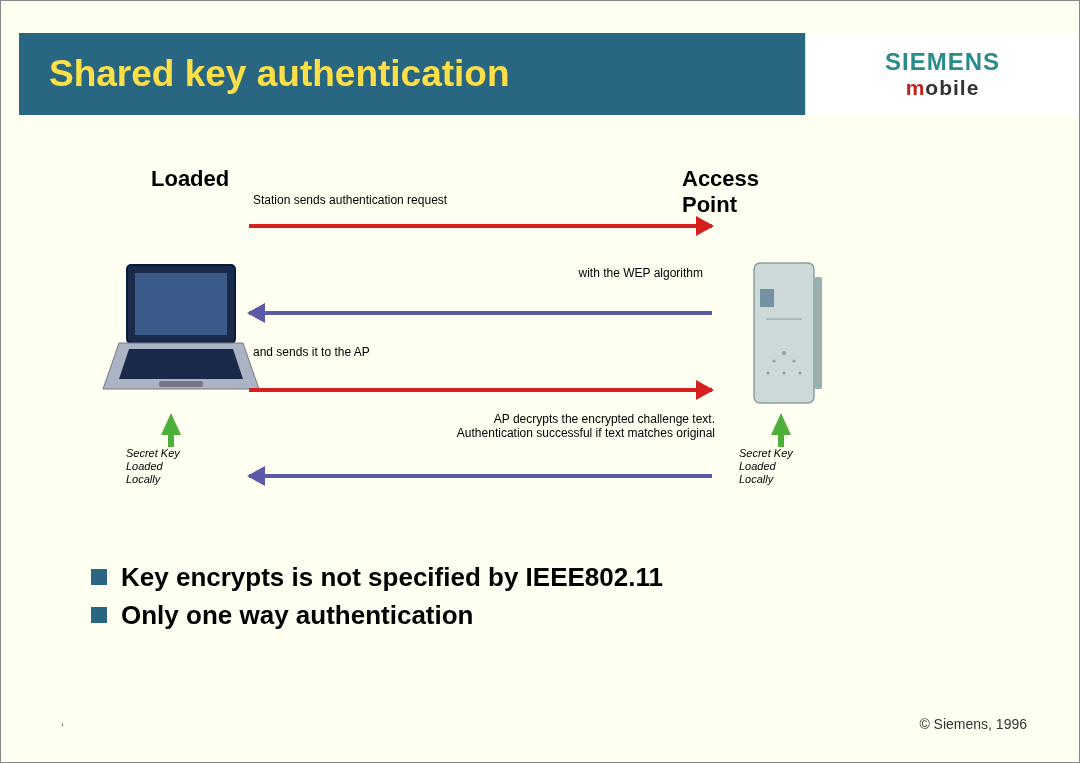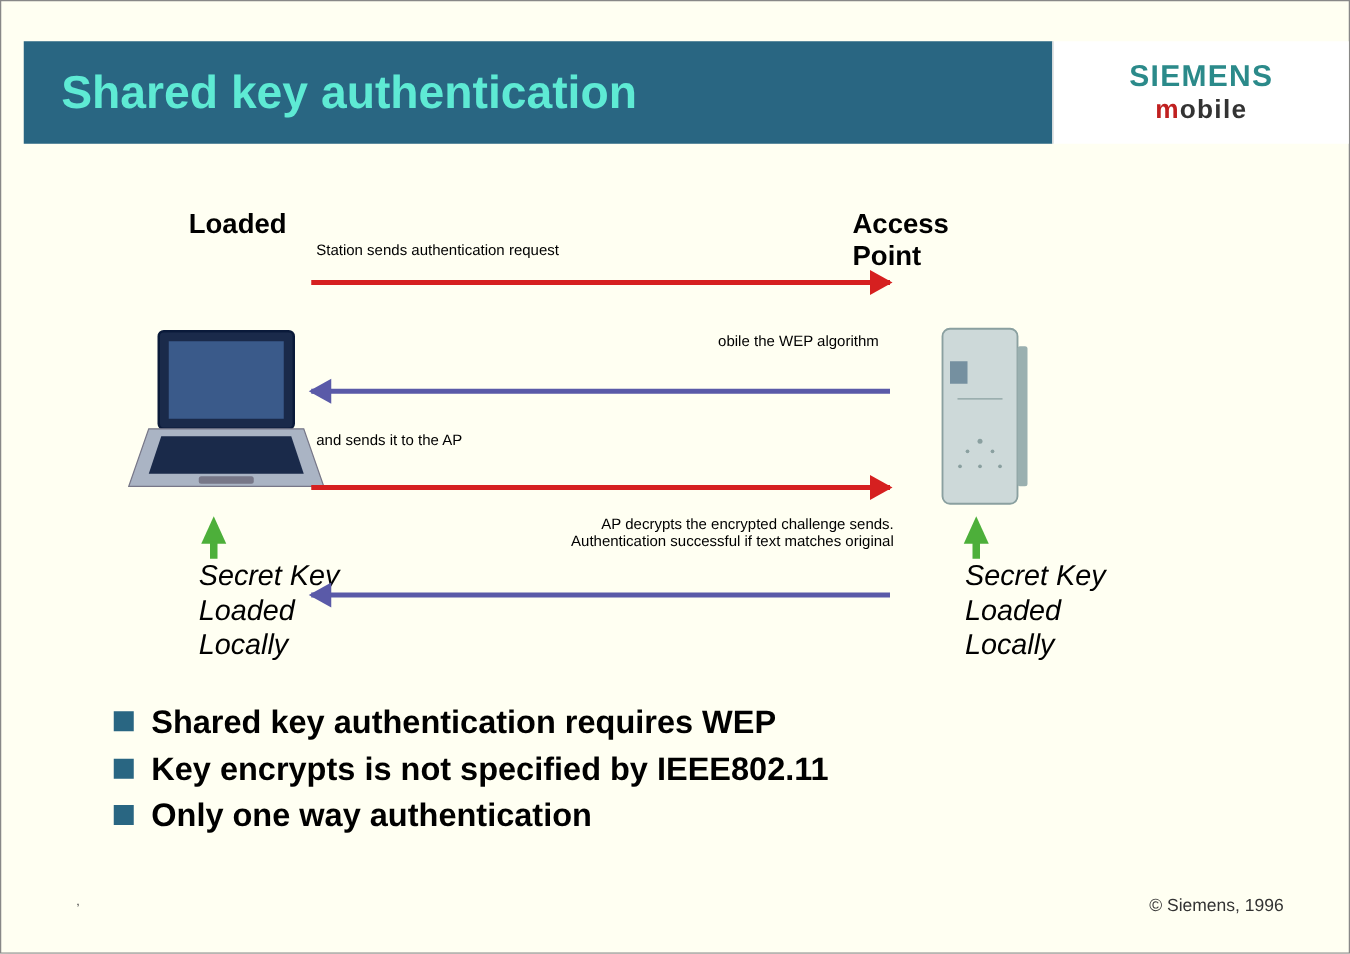--- a/index.html
+++ b/index.html
@@ -22,27 +22,27 @@
     display: flex;
   }
   .title-box {
     background: #296682;
     flex: 1;
     display: flex;
     align-items: center;
     padding-left: 30px;
   }
   .title-box h1 {
-    color: #5eead4;
+    color: #fde047;
     font-size: 37px;
     font-weight: bold;
   }
   .logo-box {
     background: #fff;
-    width: 237px;
+    width: 274px;
     display: flex;
     flex-direction: column;
     justify-content: center;
     align-items: center;
     padding: 6px 10px;
     border-left: 1px solid #ddd;
   }
   .siemens-text { color: #2b8a8a; font-weight: bold; font-size: 24px; letter-spacing: 1px; }
   .mobile-text { font-size: 21px; font-weight: bold; color: #333; letter-spacing: 1px; }
   .mobile-text .m { color: #c02020; }
@@ -96,23 +96,22 @@
     left: -3px; top: 20px;
     width: 6px; height: 14px;
     background: #4daf3a;
   }
   .key-station { top: 247px; left: 55px; }
   .key-ap { top: 247px; left: 665px; }
 
   .key-text {
     position: absolute;
     font-style: italic;
-    font-size: 23px;
+    font-size: 11px;
     line-height: 1.2;
-    margin-left: 33px;
   }
   .key-text-1 { top: 281px; left: 20px; }
   .key-text-2 { top: 281px; left: 633px; }
 
   .msg {
     position: absolute;
     left: 147px;
     width: 450px;
     font-size: 12px;
     line-height: 1.2;
@@ -249,45 +248,44 @@
       <span>Locally</span>
     </div>
 
     <div class="msg msg1">Station sends authentication request</div>
     <div class="arrow-line arrow-red a1">
         <div class="head-r"></div>
       </div>
 
     <div class="msg msg2">
       <br>
-      <span>obile the WEP algorithm</span>
+      <span>with the WEP algorithm</span>
     </div>
     <div class="arrow-line arrow-blue a2">
         <div class="head-l"></div>
       </div>
 
     <div class="msg msg3">
       <br>
       <span>and sends it to the AP</span>
     </div>
     <div class="arrow-line arrow-red a3">
         <div class="head-r"></div>
       </div>
 
     <div class="msg msg4">
-      <span>AP decrypts the encrypted challenge sends.</span><br>
+      <span>AP decrypts the encrypted challenge text.</span><br>
       <span>Authentication successful if text matches original</span>
     </div>
     <div class="arrow-line arrow-blue a4">
         <div class="head-l"></div>
       </div>
   </div>
 
   <ul class="bullets">
-    <li>Shared key authentication requires WEP</li>
     <li>Key encrypts is not specified by IEEE802.11</li>
     <li>Only one way authentication</li>
   </ul>
 
   <div class="footer">
     <span class="dot">,</span>
     <span>© Siemens, 1996</span>
   </div>
 
 </div>

